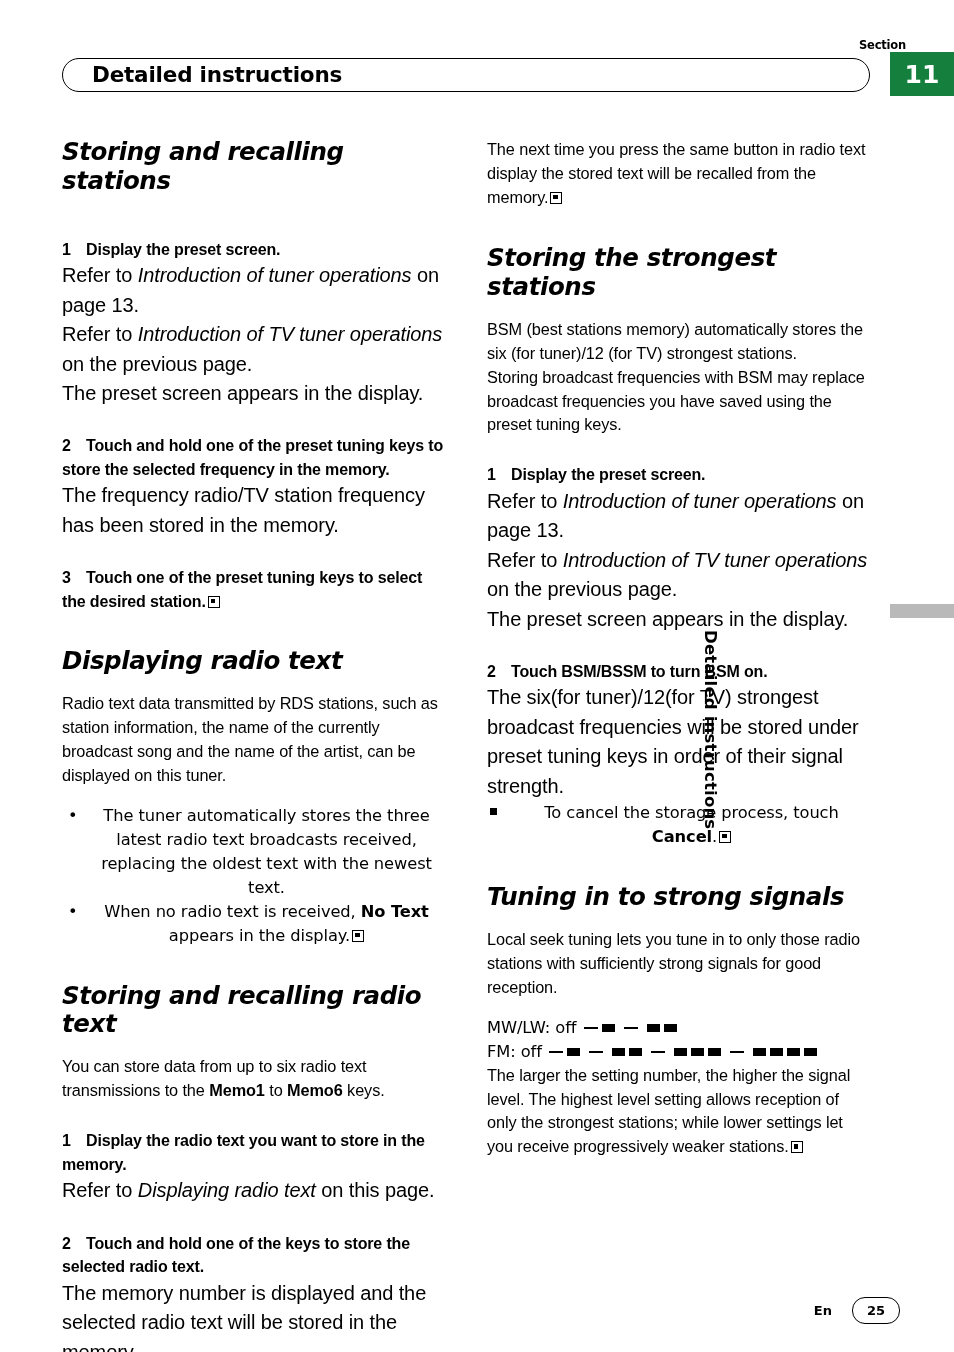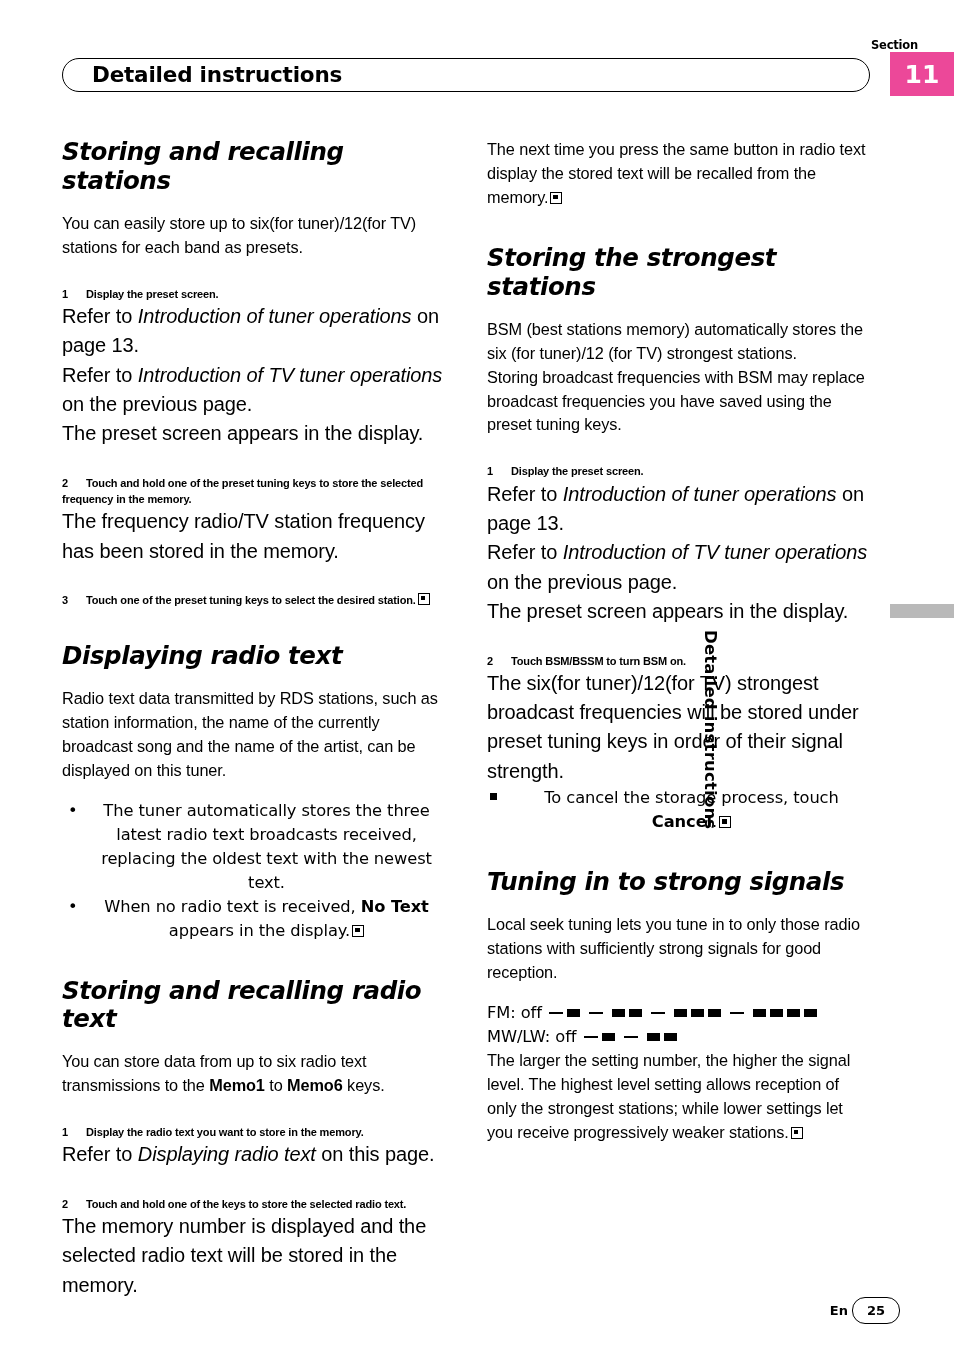--- a/index.html
+++ b/index.html
@@ -12,34 +12,34 @@
     height: 1352px;
     position: relative;
     font-family: "DejaVu Sans", sans-serif;
     color: #000000;
     overflow: hidden;
   }
 
   
   .section-label {
     position: absolute;
-    right: 36px;
+    right: 48px;
     top: 38px;
     font-size: 11.5px;
     font-weight: bold;
     letter-spacing: -0.2px;
     font-family: "DejaVu Sans", sans-serif;
   }
   .section-tab {
     position: absolute;
     right: 0;
     top: 52px;
     width: 64px;
     height: 44px;
-    background: #ec4899;
+    background: #15803d;
     color: #ffffff;
     font-size: 25px;
     font-weight: bold;
     display: flex;
     align-items: center;
     justify-content: center;
     font-family: "DejaVu Sans", sans-serif;
   }
   .header-pill {
     position: absolute;
@@ -109,21 +109,21 @@
     line-height: 1.47;
     letter-spacing: -0.1px;
     font-family: Liberation Sans, sans-serif;
   }
   p.body { margin-bottom: 0; }
   .gap-sm { height: 16px; }
   .gap-md { height: 26px; }
   .gap-lg { height: 34px; }
 
   .step {
-    font-size: 11px;
+    font-size: 16px;
     font-weight: bold;
     line-height: 1.47;
     letter-spacing: -0.15px;
     margin: 0;
   }
   .step .num {
     display: inline-block;
     width: 24px;
   }
   .step-body {
@@ -206,21 +206,21 @@
     margin: 0 2px;
   }
 
   
   .footer {
     position: absolute;
     right: 54px;
     bottom: 28px;
     display: flex;
     align-items: center;
-    gap: 4px;
+    gap: 20px;
   }
   .footer .en {
     font-size: 13px;
     font-weight: bold;
     font-family: "DejaVu Sans", sans-serif;
   }
   .footer .pagenum {
     width: 46px;
     height: 25px;
     border: 1.6px solid #000;
@@ -241,21 +241,20 @@
 <div class="header-pill"></div>
 <div class="header-title">Detailed instructions</div>
 
 <div class="side-tab-bar"></div>
 <div class="side-tab-text">Detailed instructions</div>
 
 <div class="col col-left">
 
   <h1 class="sec">Storing and recalling stations</h1>
 
-  <p class="body">You can easily store up to six(for tuner)/12(for TV) stations for each band as presets.</p>
 
   <div class="gap-md"></div>
 
   <p class="step"><span class="num">1</span><span>Display the preset screen.</span></p>
   <p class="step-body"><span>Refer to </span><em>Introduction of tuner operations</em><span> on page 13.</span></p>
   <p class="step-body"><span>Refer to </span><em>Introduction of TV tuner operations</em><span> on the previous page.</span></p>
   <p class="step-body">The preset screen appears in the display.</p>
 
   <div class="gap-md"></div>
 
@@ -325,36 +324,36 @@
   </ul>
 
   <div class="gap-lg"></div>
 
   <h1 class="sec">Tuning in to strong signals</h1>
 
   <p class="body">Local seek tuning lets you tune in to only those radio stations with sufficiently strong signals for good reception.</p>
 
   <div class="gap-sm"></div>
 
+  <div class="levels">
+    <span>MW/LW: off</span>
+    <span class="dash"></span><span class="blk"></span>
+    <span class="dash"></span>
+    <span class="blk"></span><span class="blk"></span>
+  </div>
   <div class="levels">
     <span>FM: off</span>
     <span class="dash"></span><span class="blk"></span>
     <span class="dash"></span>
     <span class="blk"></span><span class="blk"></span>
     <span class="dash"></span>
     <span class="blk"></span><span class="blk"></span><span class="blk"></span>
     <span class="dash"></span>
     <span class="blk"></span><span class="blk"></span><span class="blk"></span><span class="blk"></span>
   </div>
-  <div class="levels">
-    <span>MW/LW: off</span>
-    <span class="dash"></span><span class="blk"></span>
-    <span class="dash"></span>
-    <span class="blk"></span><span class="blk"></span>
-  </div>
 
   <p class="body"><span>The larger the setting number, the higher the signal level. The highest level setting allows reception of only the strongest stations; while lower settings let you receive progressively weaker stations.</span><span class="endmark"></span></p>
 
 </div>
 
 <div class="footer">
   <div class="en">En</div>
   <div class="pagenum">25</div>
 </div>
 

